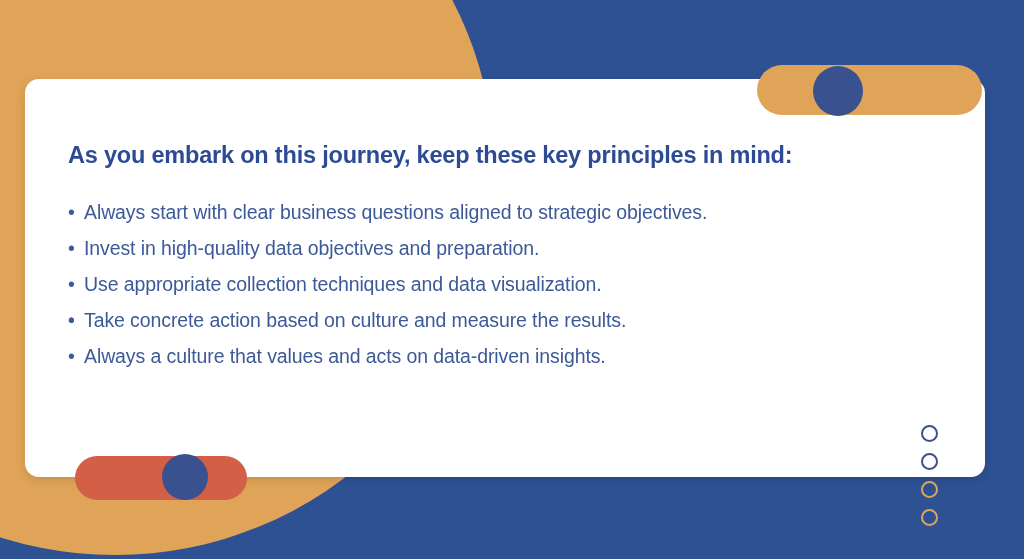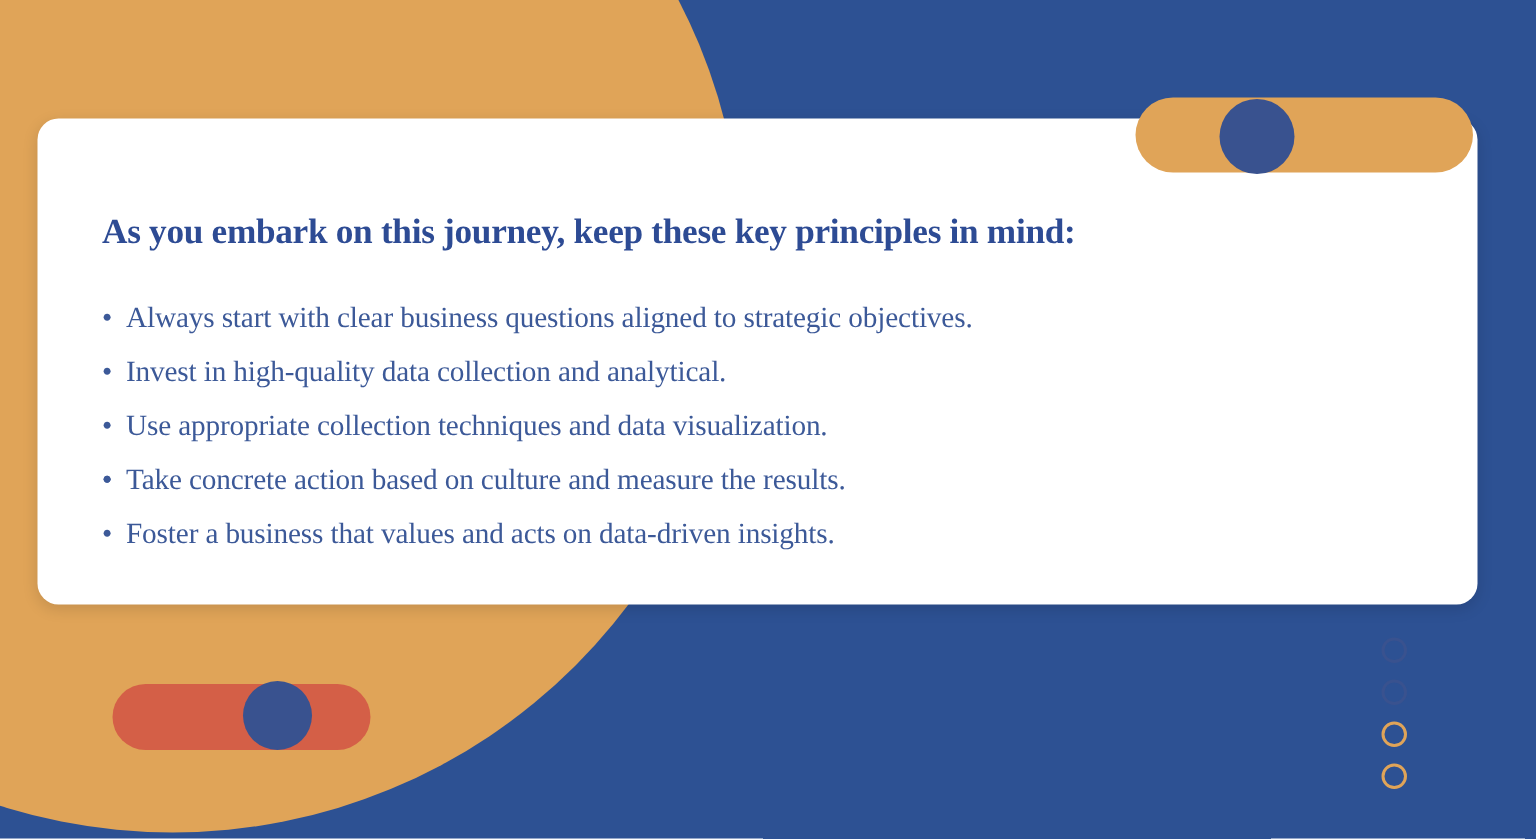--- a/index.html
+++ b/index.html
@@ -31,25 +31,24 @@
     border-radius: 50%;
     background: #E0A458;
   }
 
   
   .card {
     position: absolute;
     left: 25px;
     top: 79px;
     width: 960px;
-    height: 324px;
+    height: 398px;
     background: #FFFFFF;
     border-radius: 14px;
     box-shadow: 0 3px 10px rgba(0,0,0,0.13);
-    font-family: Liberation Serif, serif;
   }
 
   .card-inner {
     position: absolute;
     left: 43px;
     top: 62px;
     right: 40px;
   }
 
   .heading {
@@ -147,36 +146,36 @@
 
       <h1 class="heading">As you embark on this journey, keep these key principles in mind:</h1>
 
       <ul class="bullets">
         <li>
           <span class="bullet-dot">•</span>
           <span>Always start with clear business questions aligned to strategic objectives.</span>
         </li>
         <li>
           <span class="bullet-dot">•</span>
-          <span>Invest in high-quality data collection and analytical.</span>
+          <span>Invest in high-quality data objectives and preparation.</span>
         </li>
         <li>
           <span class="bullet-dot">•</span>
           <span>Use appropriate collection techniques and data visualization.</span>
         </li>
         <li>
           <span class="bullet-dot">•</span>
         </li>
         <li>
           <span class="bullet-dot">•</span>
           <span>Take concrete action based on culture and measure the results.</span>
         </li>
         <li>
           <span class="bullet-dot">•</span>
-          <span>Foster a business that values and acts on data-driven insights.</span>
+          <span>Always a culture that values and acts on data-driven insights.</span>
         </li>
       </ul>
 
     </div>
   </div>
 
   <div class="pill pill-top"></div>
   <div class="dot-circle dot-top"></div>
 
   <div class="pill pill-bottom"></div>

